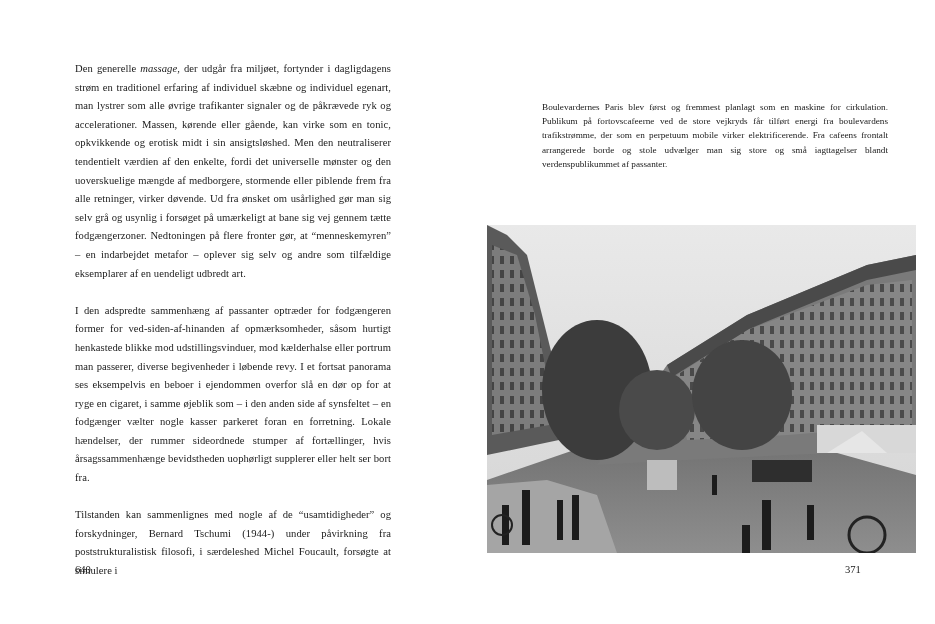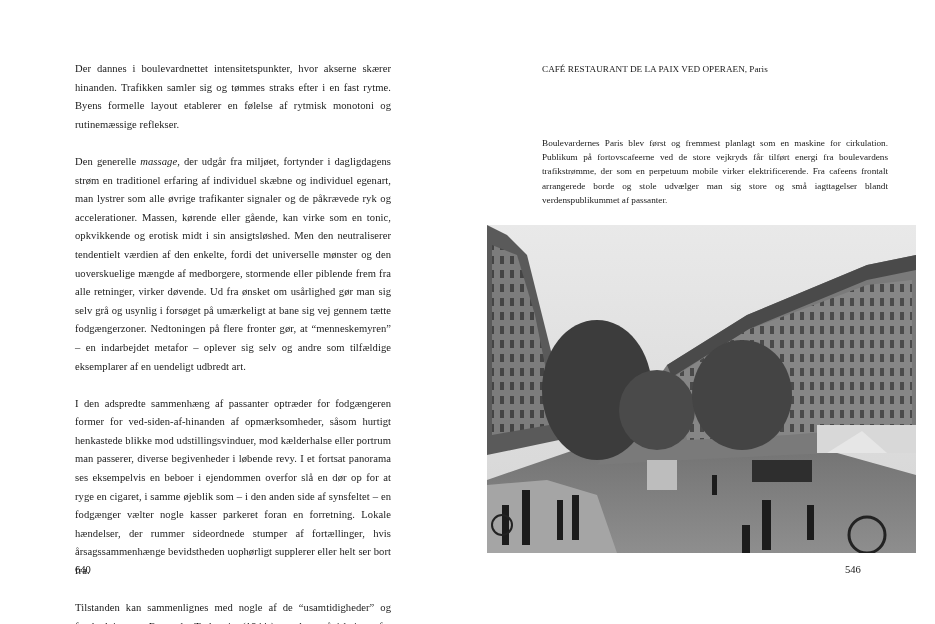--- a/index.html
+++ b/index.html
@@ -34,45 +34,42 @@
     .caption {
       position: absolute; left: 75px; top: 62px; width: 390px;
       font-family: "Liberation Serif", serif; font-size: 9.2px; line-height: 14px;
     }
     .caption-title { display: block; }
     .caption-credit { display: block; }
     .caption-body {
       position: absolute; left: 75px; top: 100px; width: 346px;
       font-family: "Liberation Serif", serif; font-size: 9.2px; line-height: 14.2px;
       text-align: justify;
-      margin-top: 36px;
     }
 
     .photo {
       position: absolute; left: 20px; top: 225px; width: 429px; height: 328px;
       overflow: hidden; background: #9a9a9a;
     }
     .photo svg { display: block; width: 100%; height: 100%; }
   </style>
 </head>
 <body>
 
 <div class="page page-left">
   <div class="body-text">
-    <p>Der dannes i boulevardnettet intensitetspunkter, hvor akserne skærer hinanden. Trafikken samler sig og tømmes straks efter i en fast rytme. Byens formelle layout etablerer en følelse af rytmisk monotoni og rutinemæssige reflekser.</p>
     <p><span>Den generelle </span><em>massage</em><span>, der udgår fra miljøet, fortynder i dagligdagens strøm en traditionel erfaring af individuel skæbne og individuel egenart, man lystrer som alle øvrige trafikanter signaler og de påkrævede ryk og accelerationer. Massen, kørende eller gående, kan virke som en tonic, opkvikkende og erotisk midt i sin ansigtsløshed. Men den neutraliserer tendentielt værdien af den enkelte, fordi det universelle mønster og den uoverskuelige mængde af medborgere, stormende eller piblende frem fra alle retninger, virker døvende. Ud fra ønsket om usårlighed gør man sig selv grå og usynlig i forsøget på umærkeligt at bane sig vej gennem tætte fodgængerzoner. Nedtoningen på flere fronter gør, at “menneskemyren” – en indarbejdet metafor – oplever sig selv og andre som tilfældige eksemplarer af en uendeligt udbredt art.</span></p>
     <p>I den adspredte sammenhæng af passanter optræder for fodgængeren former for ved-siden-af-hinanden af opmærksomheder, såsom hurtigt henkastede blikke mod udstillingsvinduer, mod kælderhalse eller portrum man passerer, diverse begivenheder i løbende revy. I et fortsat panorama ses eksempelvis en beboer i ejendommen overfor slå en dør op for at ryge en cigaret, i samme øjeblik som – i den anden side af synsfeltet – en fodgænger vælter nogle kasser parkeret foran en forretning. Lokale hændelser, der rummer sideordnede stumper af fortællinger, hvis årsagssammenhænge bevidstheden uophørligt supplerer eller helt ser bort fra.</p>
     <p class="last"><span>Tilstanden kan sammenlignes med nogle af de “usamtidigheder” og forskydninger, Bernard Tschumi (1944-) under påvirkning fra poststrukturalistisk filosofi, i særdeleshed Michel Foucault, forsøgte at simulere i </span></p>
   </div>
   <div class="folio folio-left">640</div>
 </div>
 
 <div class="page page-right">
   <div class="caption">
-    <span class="caption-title">CAFÉ RESTAURANT DE LA PAIX VED OPERAEN, Paris</span>
   </div>
   <div class="caption-body">Boulevardernes Paris blev først og fremmest planlagt som en maskine for cirkulation. Publikum på fortovscafeerne ved de store vejkryds får tilført energi fra boulevardens trafikstrømme, der som en perpetuum mobile virker elektrificerende. Fra cafeens frontalt arrangerede borde og stole udvælger man sig store og små iagttagelser blandt verdenspublikummet af passanter.</div>
 
   <div class="photo">
     <svg viewBox="0 0 429 328" preserveAspectRatio="none">
       <defs>
         <linearGradient id="sky" x1="0" y1="0" x2="0" y2="1">
           <stop offset="0" stop-color="#e9e9e9"></stop>
           <stop offset="1" stop-color="#d4d4d4"></stop>
         </linearGradient>
@@ -114,14 +111,14 @@
         <rect x="320" y="280" width="7" height="35"></rect>
         <rect x="70" y="275" width="6" height="40"></rect>
         <rect x="15" y="280" width="7" height="40"></rect>
         <rect x="225" y="250" width="5" height="20"></rect>
       </g>
       <circle cx="380" cy="310" r="18" fill="none" stroke="#222" stroke-width="3"></circle>
       <circle cx="15" cy="300" r="10" fill="none" stroke="#222" stroke-width="2"></circle>
     </svg>
   </div>
 
-  <div class="folio folio-right">546</div>
+  <div class="folio folio-right">371</div>
 </div>
 
 </body></html>

